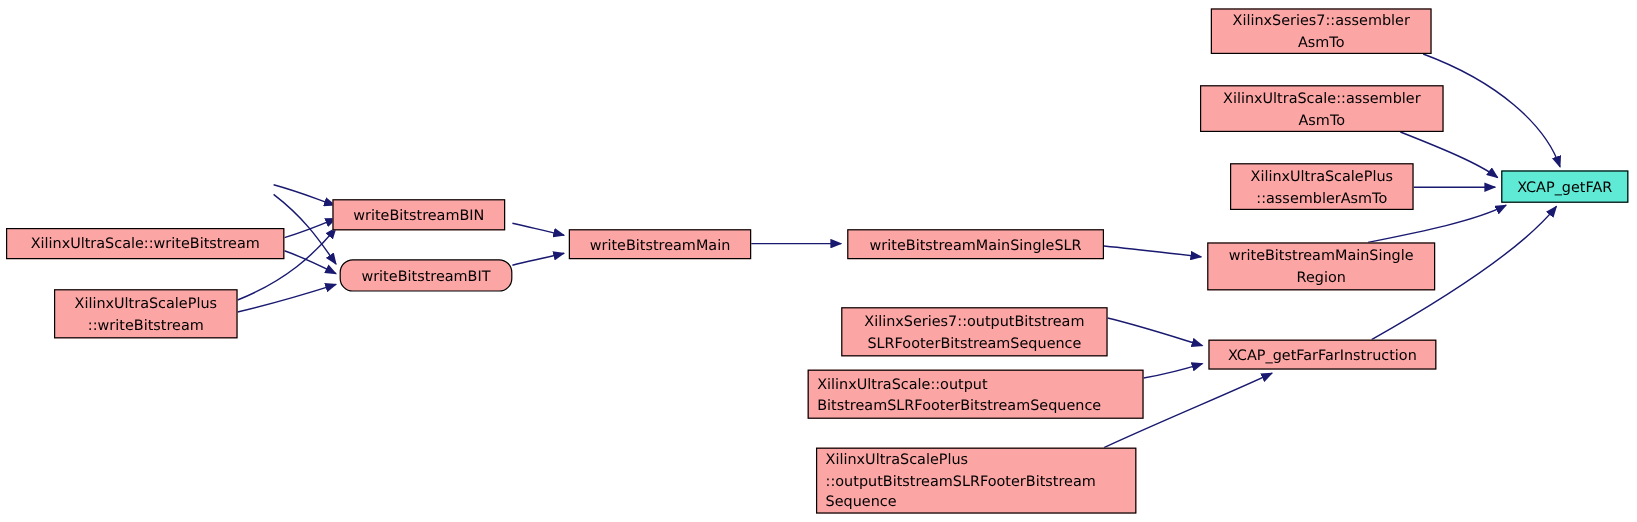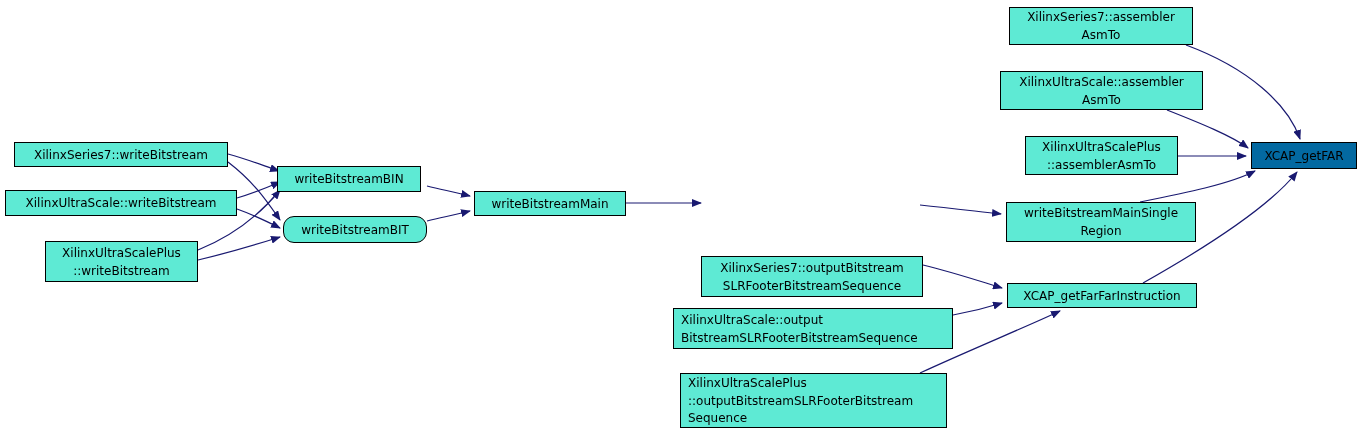--- a/index.html
+++ b/index.html
@@ -10,32 +10,32 @@
     font-family: "DejaVu Sans", "Liberation Sans", sans-serif;
     font-size: 12px;
     color: #000000;
     overflow: hidden;
   }
   #graph { position: absolute; left: 0; top: 0; width: 1364px; height: 435px; }
   svg.edges { position: absolute; left: 0; top: 0; }
   .node {
     position: absolute;
     box-sizing: border-box;
-    background: #5eead4;
+    background: #fca5a5;
     border: 1px solid #000000;
     display: flex;
     flex-direction: column;
     justify-content: center;
     text-align: center;
     line-height: 18px;
     padding: 0 3px;
     white-space: nowrap;
     cursor: pointer;
   }
-  .node.focus { background: #0369a1; }
+  .node.focus { background: #5eead4; }
   .node.align-left { text-align: left; padding-left: 7px; }
   .node .ln { min-height: 0; }
   #n-uspOut .ln:last-child { text-align: left; }
 </style>
 </head>
 <body>
 
 <div id="graph">
 
   <svg class="edges" width="1364" height="435">
@@ -59,23 +59,20 @@
       <path marker-end="url(#arrow)" d="M1143,283 C1205,248 1270,206 1297,172"></path>
       <path marker-end="url(#arrow)" d="M1186,45 C1248,68 1288,104 1300,139"></path>
       <path marker-end="url(#arrow)" d="M1167,110 C1200,123 1232,136 1248,148"></path>
       <path marker-end="url(#arrow)" d="M1178,156 L1246,156"></path>
       <path marker-end="url(#arrow)" d="M923,265 C952,272 976,280 1002,288"></path>
       <path marker-end="url(#arrow)" d="M953,315 C970,312 986,308 1002,303"></path>
       <path marker-end="url(#arrow)" d="M920,373 C972,349 1026,327 1060,311"></path>
     </g>
   </svg>
 
-  <div class="node" id="n-s7Write" style="left:14px;top:142px;width:214px;height:25px;">
-    <div class="ln">XilinxSeries7::writeBitstream</div>
-  </div>
 
   <div class="node" id="n-usWrite" style="left:5px;top:190px;width:232px;height:26px;">
     <div class="ln">XilinxUltraScale::writeBitstream</div>
   </div>
 
   <div class="node" id="n-uspWrite" style="left:45px;top:241px;width:153px;height:41px;">
     <div class="ln">XilinxUltraScalePlus</div>
     <div class="ln">::writeBitstream</div>
   </div>
 
@@ -84,20 +81,23 @@
   </div>
 
   <div class="node" id="n-bit" style="left:283px;top:216px;width:144px;height:27px;border-radius:11px;">
     <div class="ln">writeBitstreamBIT</div>
   </div>
 
   <div class="node" id="n-main" style="left:474px;top:191px;width:152px;height:25px;">
     <div class="ln">writeBitstreamMain</div>
   </div>
 
+  <div class="node" id="n-slr" style="left:706px;top:191px;width:214px;height:25px;">
+    <div class="ln">writeBitstreamMainSingleSLR</div>
+  </div>
 
   <div class="node" id="n-region" style="left:1006px;top:202px;width:190px;height:40px;">
     <div class="ln">writeBitstreamMainSingle</div>
     <div class="ln">Region</div>
   </div>
 
   <div class="node" id="n-farfar" style="left:1007px;top:283px;width:190px;height:25px;">
     <div class="ln">XCAP_getFarFarInstruction</div>
   </div>
 

